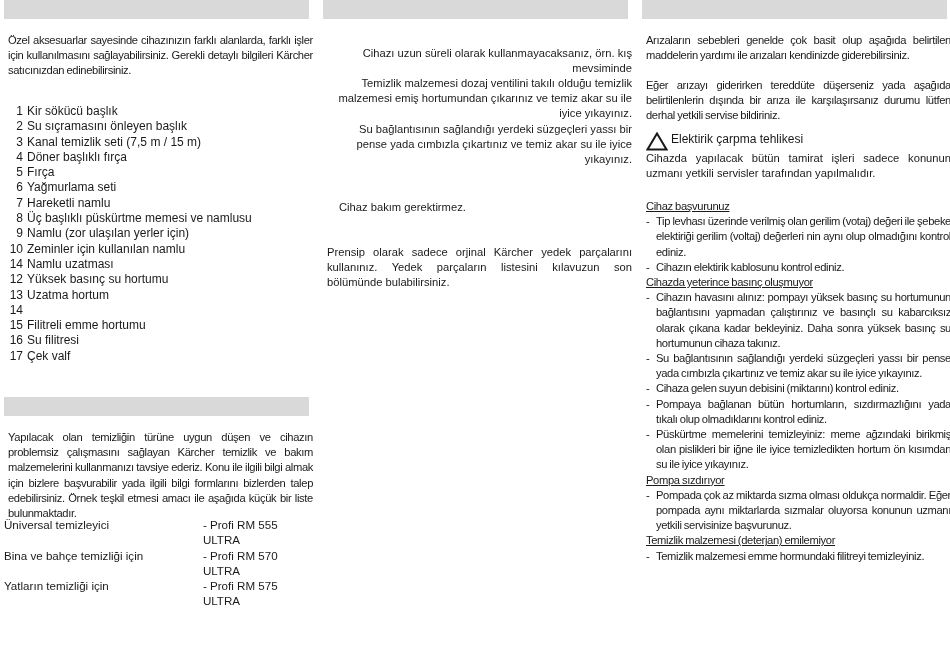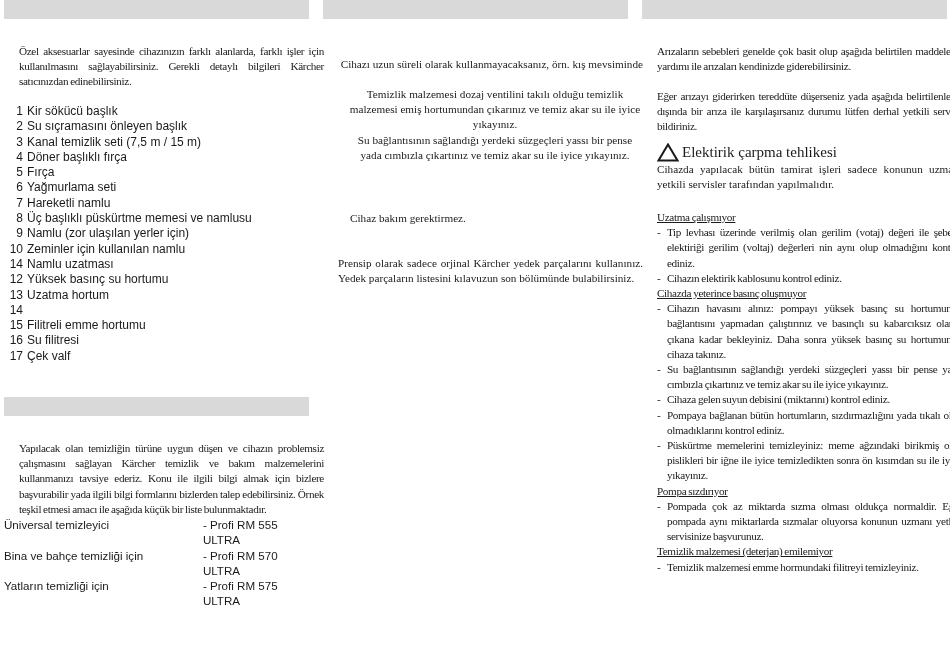--- a/index.html
+++ b/index.html
@@ -6,34 +6,34 @@
   body {
     width: 950px; height: 653px; background: #ffffff; position: relative; overflow: hidden;
     font-family: "Liberation Sans", sans-serif; color: #1a1a1a;
     font-size: 11.2px; line-height: 15.2px;
   }
   .col { position: absolute; top: 0; }
   .c1 { left: 4px; width: 305px; }
   .c2 { left: 323px; width: 305px; }
   .c3 { left: 642px; width: 305px; }
   .hdr { position: absolute; height: 19px; background: #d9d9d9; }
-  .p { position: absolute; margin: 15px; text-align: justify; font-family: Liberation Serif, serif; }
+  .p { position: absolute; margin: 4px; text-align: justify; }
   .tight { letter-spacing: -0.35px; word-spacing: -0.5px; }
   .list { position: absolute; margin: 0; padding: 0; list-style: none; font-size: 12px; line-height: 15.3px; }
   .list li { display: flex; }
   .num { display: inline-block; width: 19px; text-align: right; padding-right: 4px; }
   .prod { position: absolute; margin: 0; padding: 0; list-style: none; font-size: 11.6px; line-height: 15.3px; }
   .prod li { display: flex; gap: 44px; }
   .prod .a { width: 168px; }
-  .indent { padding-left: 9px; text-align: center; }
+  .indent { padding-left: 9px; text-align: right; }
   .sub { text-decoration: underline; }
   .item { display: flex; }
   .dash { width: 10px; flex: none; }
   .itxt { flex: 1; text-align: justify; }
-  .warn { display: flex; align-items: center; font-size: 15px; }
+  .warn { display: flex; align-items: flex-start; font-size: 12px; }
   .warn svg { margin-right: 3px; }
 </style>
 </head>
 <body>
 
 <div class="col c1">
   <div class="hdr" style="left:0;top:0;width:305px;"></div>
   <p class="p tight" style="left:0;top:29px;width:305px;">Özel aksesuarlar sayesinde cihazınızın farklı alanlarda, farklı işler için kullanılmasını sağlayabilirsiniz. Gerekli detaylı bilgileri Kärcher satıcınızdan edinebilirsiniz.</p>
 
   <ul class="list" style="left:0;top:104px;width:305px;">
@@ -143,21 +143,21 @@
     <div class="warn">
       <svg width="22" height="19" viewBox="0 0 22 19">
         <polygon points="11,1.5 20.5,17.5 1.5,17.5" fill="none" stroke="#1a1a1a" stroke-width="2" stroke-linejoin="miter"></polygon>
       </svg>
       <span>Elektirik çarpma tehlikesi</span>
     </div>
     <div style="text-align:justify;">Cihazda yapılacak bütün tamirat işleri sadece konunun uzmanı yetkili servisler tarafından yapılmalıdır.</div>
   </div>
 
   <div class="p tight" style="left:0;top:195px;width:305px;">
-    <div class="sub">Uzatma çalışmıyor</div>
+    <div class="sub">Cihaz başvurunuz</div>
     <div class="item">
         <span class="dash">-</span>
         <span class="itxt">Tip levhası üzerinde verilmiş olan gerilim (votaj) değeri ile şebeke elektiriği gerilim (voltaj) değerleri nin aynı olup olmadığını kontrol ediniz.</span>
       </div>
     <div class="item">
         <span class="dash">-</span>
         <span class="itxt">Cihazın elektirik kablosunu kontrol ediniz.</span>
       </div>
 
     <div class="sub">Cihazda yeterince basınç oluşmuyor</div>
@@ -173,21 +173,21 @@
         <span class="dash">-</span>
         <span class="itxt">Cihaza gelen suyun debisini (miktarını) kontrol ediniz.</span>
       </div>
     <div class="item">
         <span class="dash">-</span>
         <span class="itxt">Pompaya bağlanan bütün hortumların, sızdırmazlığını yada tıkalı olup olmadıklarını kontrol ediniz.</span>
       </div>
 
     <div class="item">
         <span class="dash">-</span>
-        <span class="itxt">Püskürtme memelerini temizleyiniz: meme ağzındaki birikmiş olan pislikleri bir iğne ile iyice temizledikten sonra ön kısımdan su ile iyice yıkayınız.</span>
+        <span class="itxt">Püskürtme memelerini temizleyiniz: meme ağzındaki birikmiş olan pislikleri bir iğne ile iyice temizledikten hortum ön kısımdan su ile iyice yıkayınız.</span>
       </div>
 
     <div class="sub">Pompa sızdırıyor</div>
     <div class="item">
         <span class="dash">-</span>
         <span class="itxt">Pompada çok az miktarda sızma olması oldukça normaldir. Eğer pompada aynı miktarlarda sızmalar oluyorsa konunun uzmanı yetkili servisinize başvurunuz.</span>
       </div>
 
     <div class="sub">Temizlik malzemesi (deterjan) emilemiyor</div>
     <div class="item">

